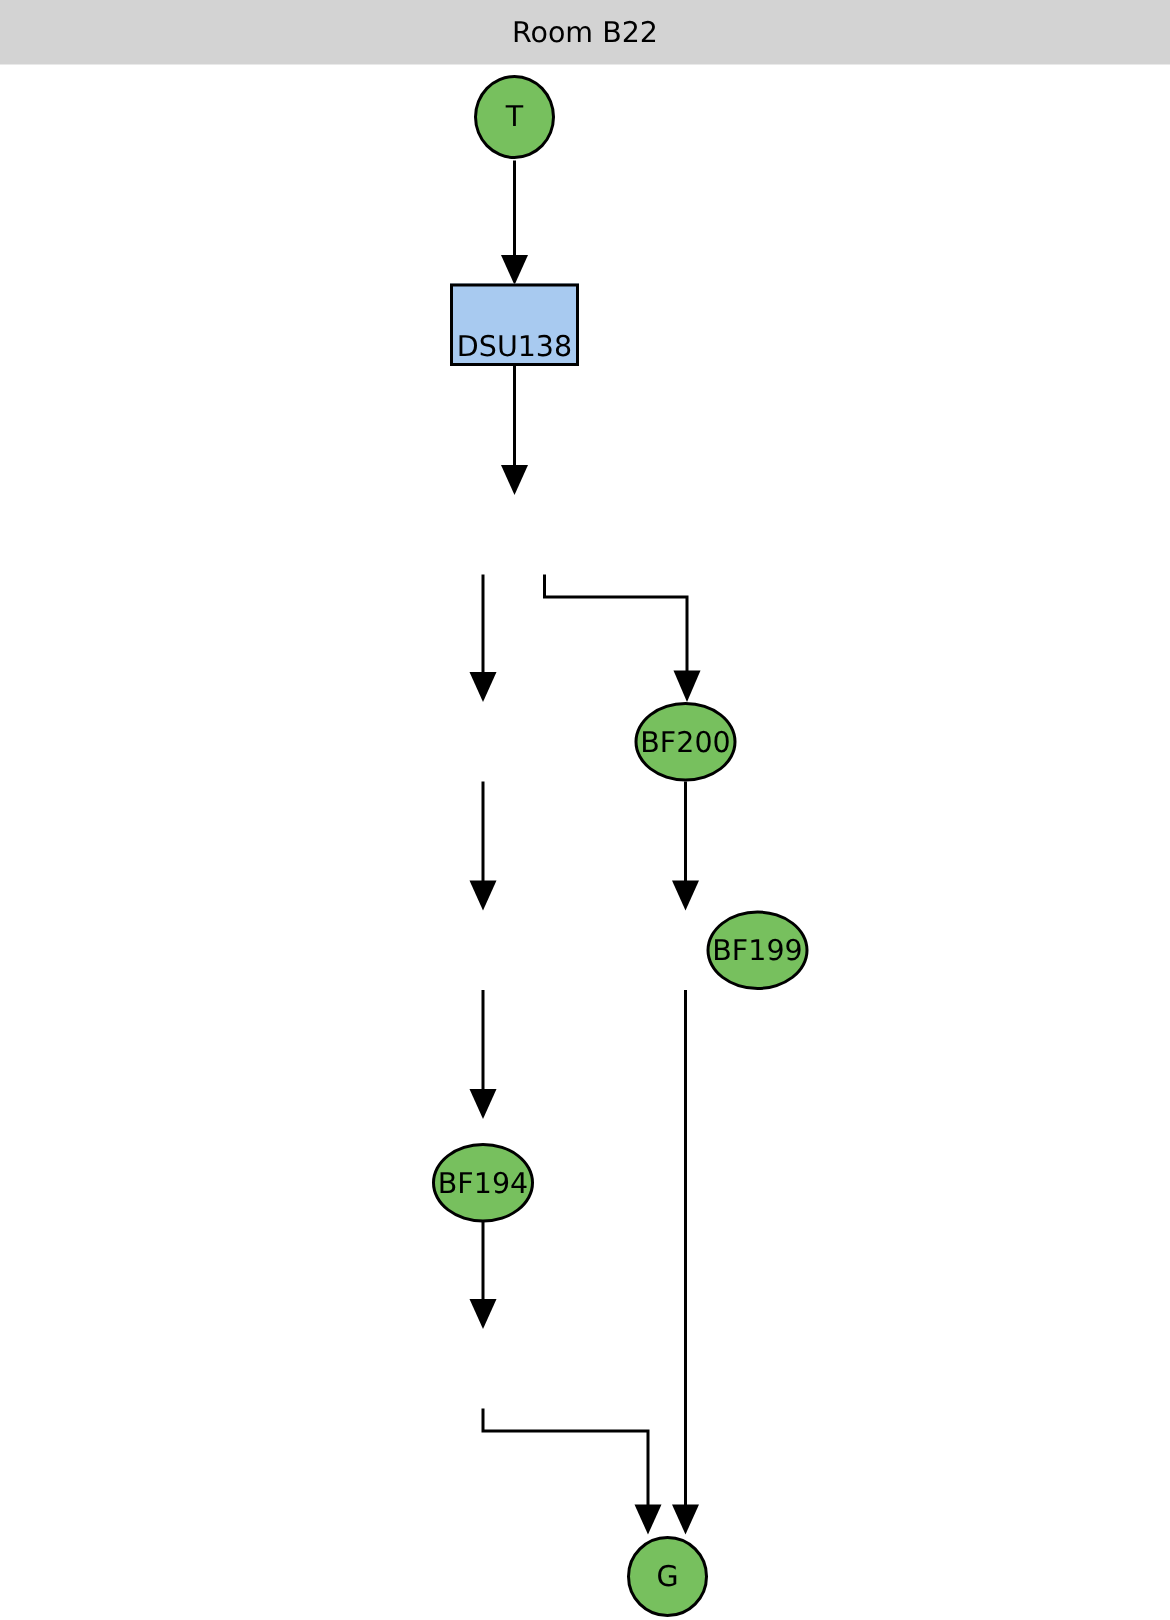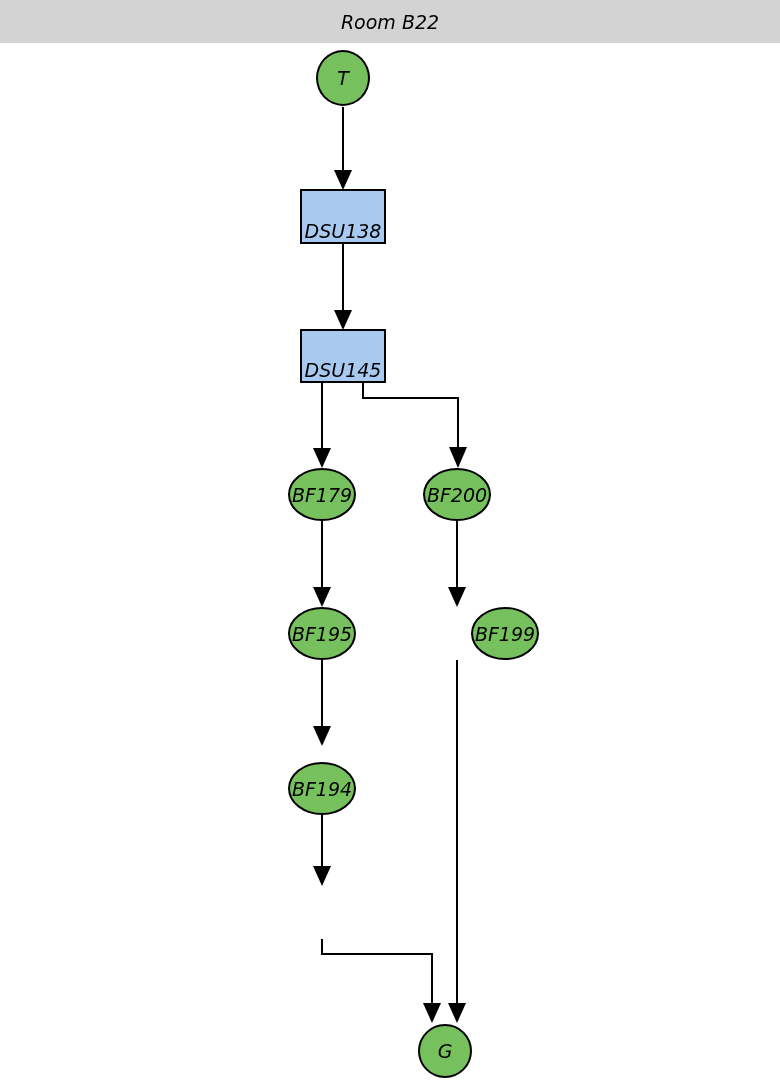--- a/index.html
+++ b/index.html
@@ -1,18 +1,18 @@
 <!DOCTYPE html>
 <html><head>
 <meta charset="utf-8">
 <style>
   html,body{margin:0;padding:0;background:#ffffff;}
   .stage{
     position:relative;width:780px;height:1080px;background:#ffffff;
-    font-family:"DejaVu Sans","Liberation Sans",sans-serif;overflow:hidden;font-style:italic;
+    font-family:"DejaVu Sans","Liberation Sans",sans-serif;overflow:hidden;
   }
   .header{
     position:absolute;left:0;top:0;width:780px;height:43px;
     background:#d3d3d3;display:flex;align-items:center;justify-content:center;
     font-size:19px;color:#000;
   }
   .edges{position:absolute;left:0;top:0;}
   .node{
     position:absolute;display:flex;align-items:center;justify-content:center;
     font-size:19px;color:#000;box-sizing:border-box;background:#77c05e;
@@ -59,35 +59,26 @@
   </svg>
 
   <div class="node ellipse green" style="left:316px;top:50px;width:54px;height:56px;">
     <span>T</span>
   </div>
 
   <div class="node box" style="left:300px;top:189px;width:86px;height:55px;">
     <span>DSU138</span>
   </div>
 
-  <div class="node box" style="left:300px;top:329px;width:86px;height:54px;">
-    <span>DSU145</span>
-  </div>
 
-  <div class="node ellipse green" style="left:288px;top:468px;width:68px;height:53px;">
-    <span>BF179</span>
-  </div>
 
   <div class="node ellipse green" style="left:423px;top:468px;width:68px;height:53px;align-items:center;">
     <span>BF200</span>
   </div>
 
-  <div class="node ellipse green" style="left:288px;top:607px;width:68px;height:53px;">
-    <span>BF195</span>
-  </div>
 
   <div class="node ellipse green" style="left:423px;top:607px;width:68px;height:53px;margin-left:48px;">
     <span>BF199</span>
   </div>
 
   <div class="node ellipse green" style="left:288px;top:762px;width:68px;height:53px;">
     <span>BF194</span>
   </div>
 
 

